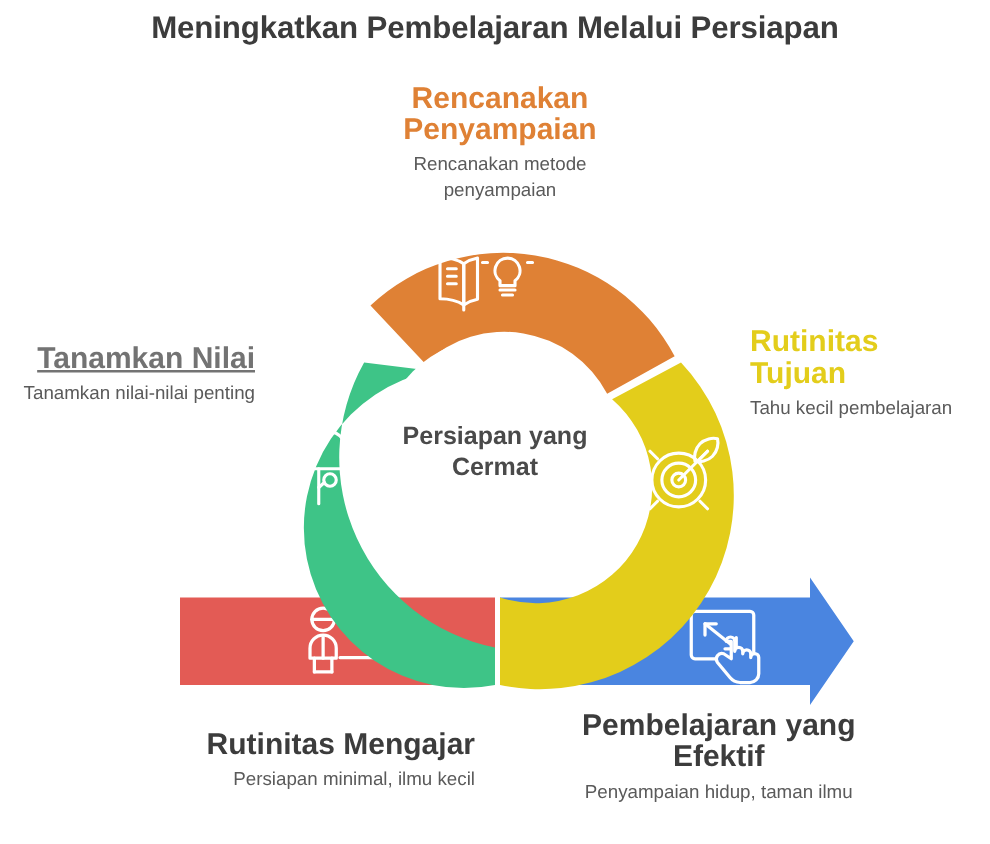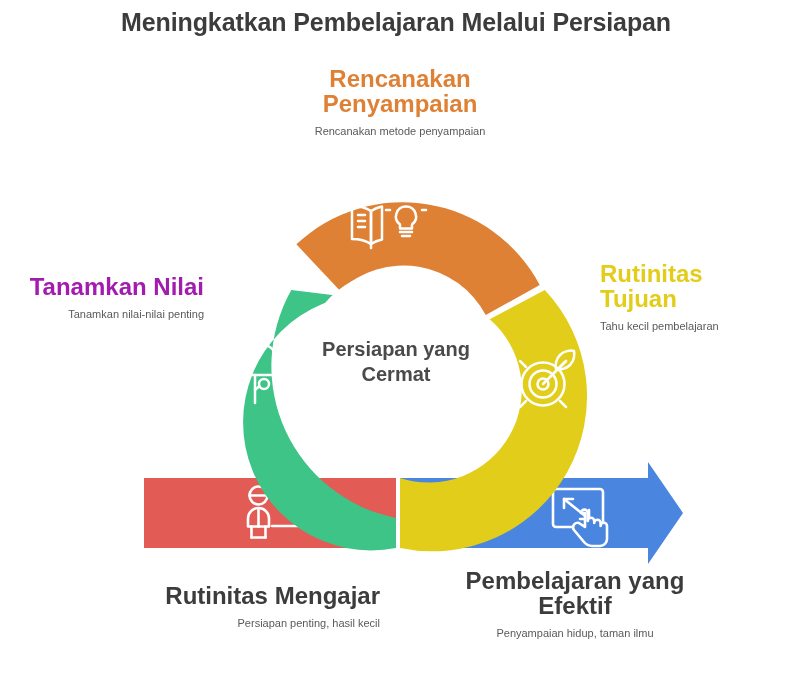--- a/index.html
+++ b/index.html
@@ -44,21 +44,21 @@
   
   .callout {
     position: absolute;
   }
   .callout .cal-title {
     font-size: 24px;
     font-weight: bold;
     line-height: 25px;
   }
   .callout .cal-desc {
-    font-size: 11px;
+    font-size: 15px;
     font-weight: normal;
     line-height: 21px;
     color: #5a5a5a;
     margin-top: 5px;
   }
 
   
   #callout-plan {
     left: 286px;
     top: 66px;
@@ -67,21 +67,21 @@
   }
   #callout-plan .cal-title { color: #df8135; }
 
   
   #callout-values {
     left: 14px;
     top: 274px;
     width: 190px;
     text-align: right;
   }
-  #callout-values .cal-title { color: #a21caf; }
+  #callout-values .cal-title { color: #737373; text-decoration: underline; }
 
   
   #callout-goals {
     left: 600px;
     top: 261px;
     width: 186px;
     text-align: left;
   }
   #callout-goals .cal-title { color: #e3cd1b; }
 
@@ -221,21 +221,21 @@
     <div class="cal-desc">Tanamkan nilai-nilai penting</div>
   </div>
 
   <div class="callout" id="callout-goals">
     <div class="cal-title">Rutinitas Tujuan</div>
     <div class="cal-desc">Tahu kecil pembelajaran</div>
   </div>
 
   <div class="callout" id="callout-routine">
     <div class="cal-title">Rutinitas Mengajar</div>
-    <div class="cal-desc">Persiapan penting, hasil kecil</div>
+    <div class="cal-desc">Persiapan minimal, ilmu kecil</div>
   </div>
 
   <div class="callout" id="callout-effective">
     <div class="cal-title">Pembelajaran yang Efektif</div>
     <div class="cal-desc">Penyampaian hidup, taman ilmu</div>
   </div>
 
 </div>
 
 </body></html>

